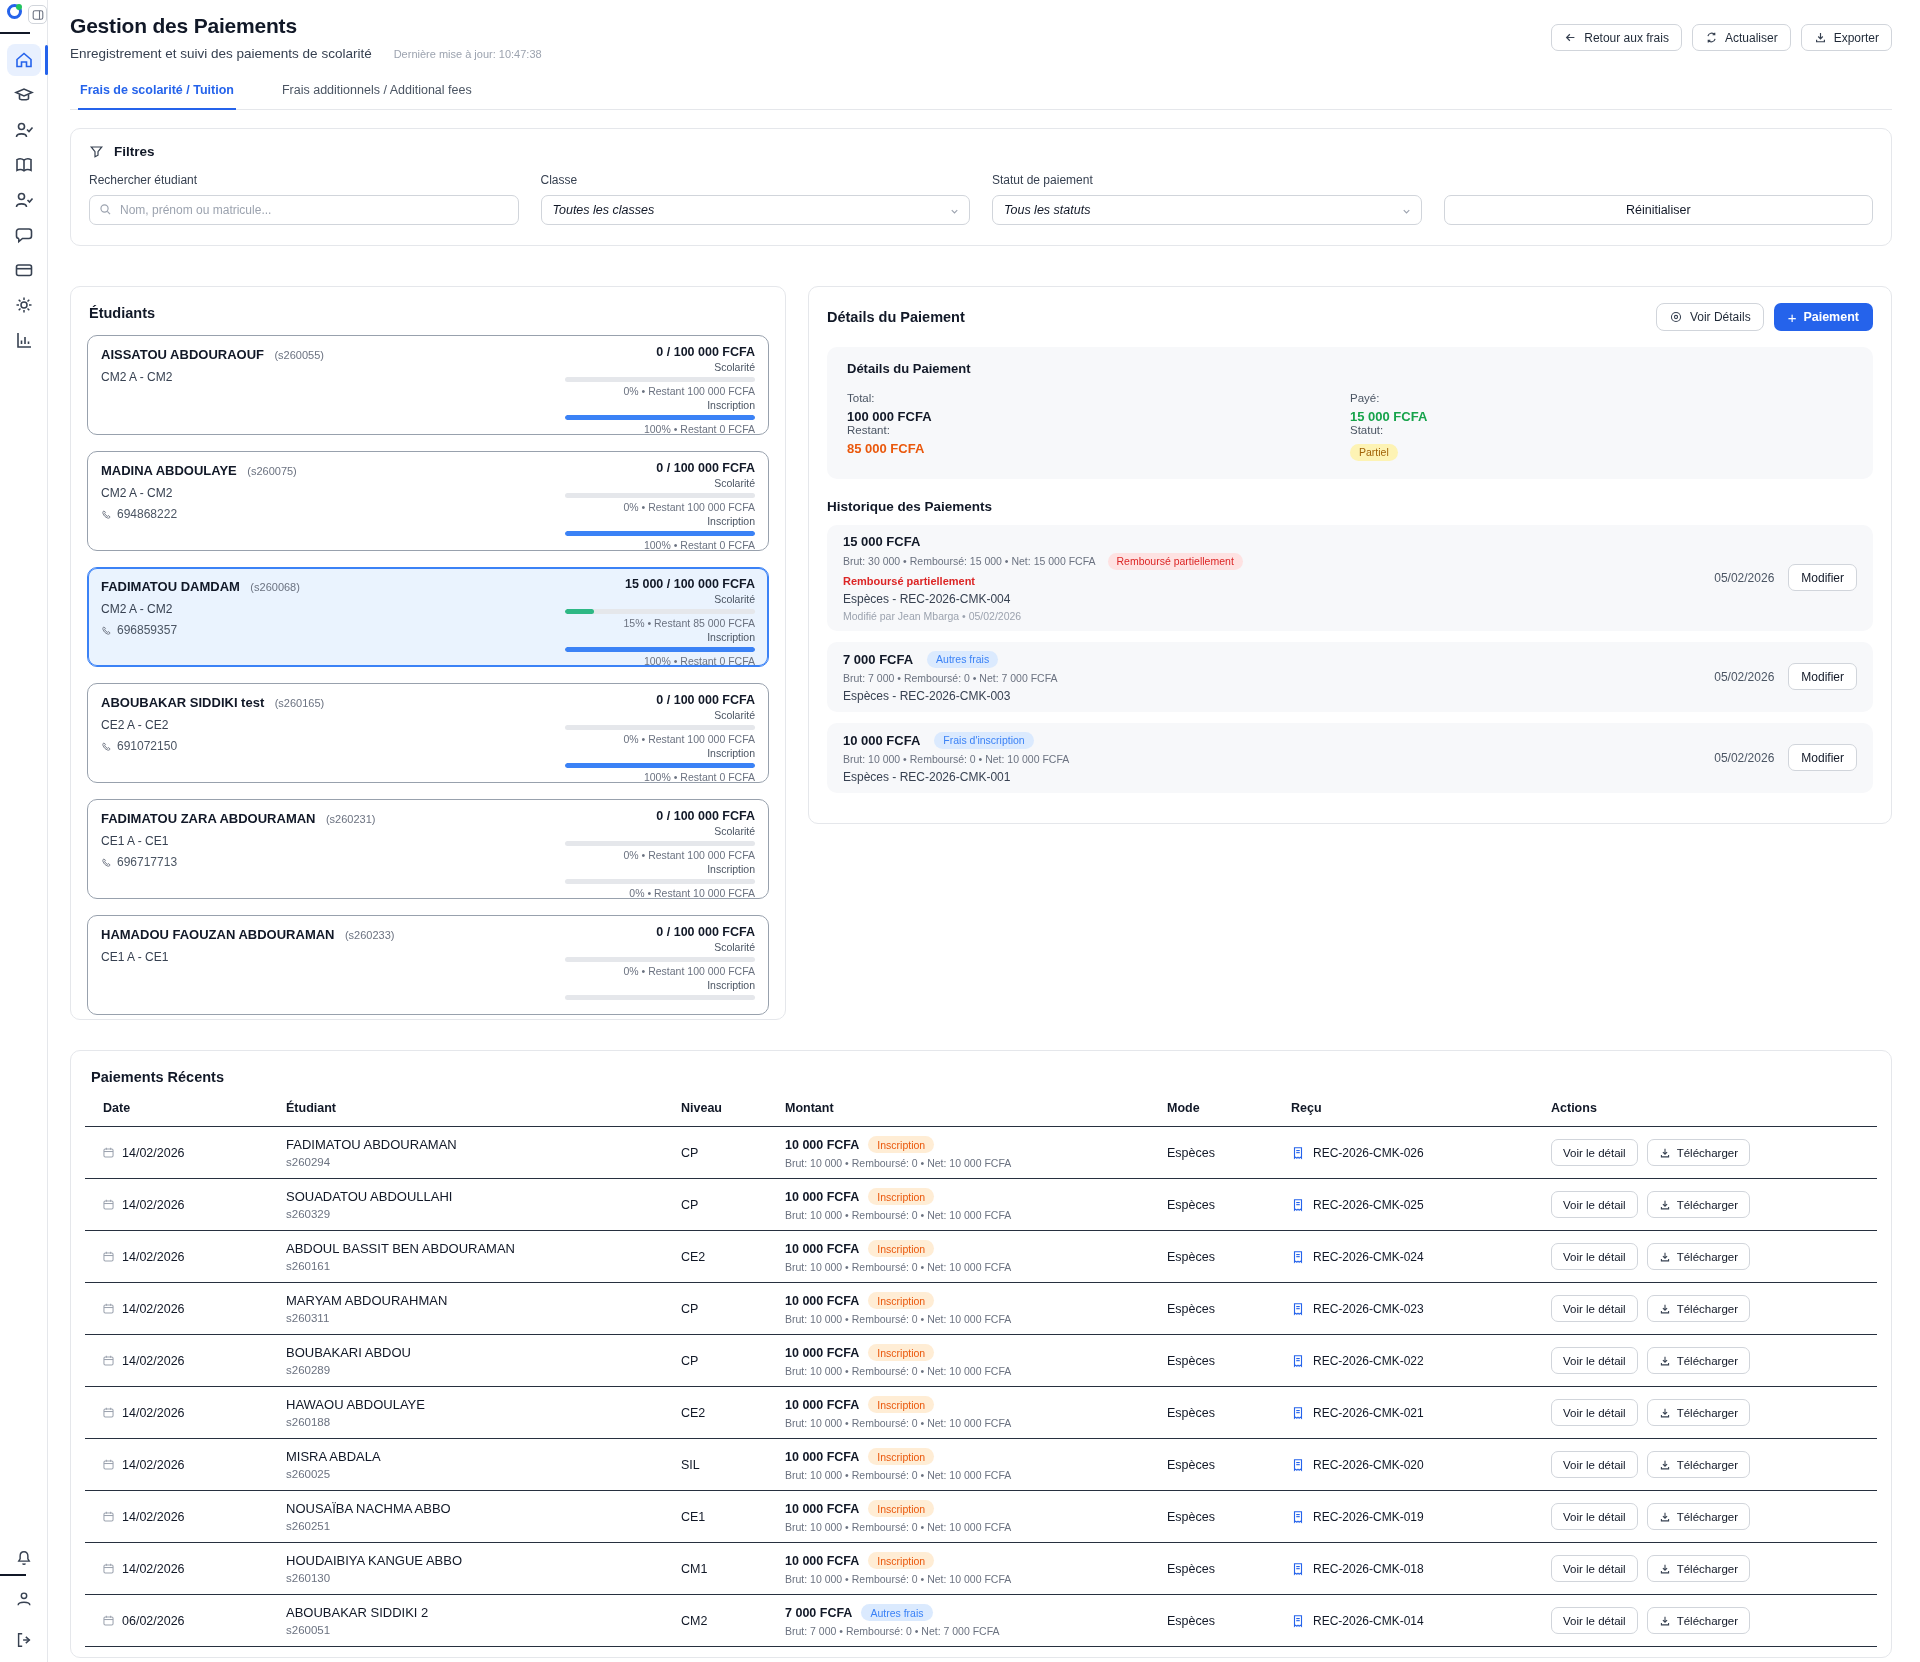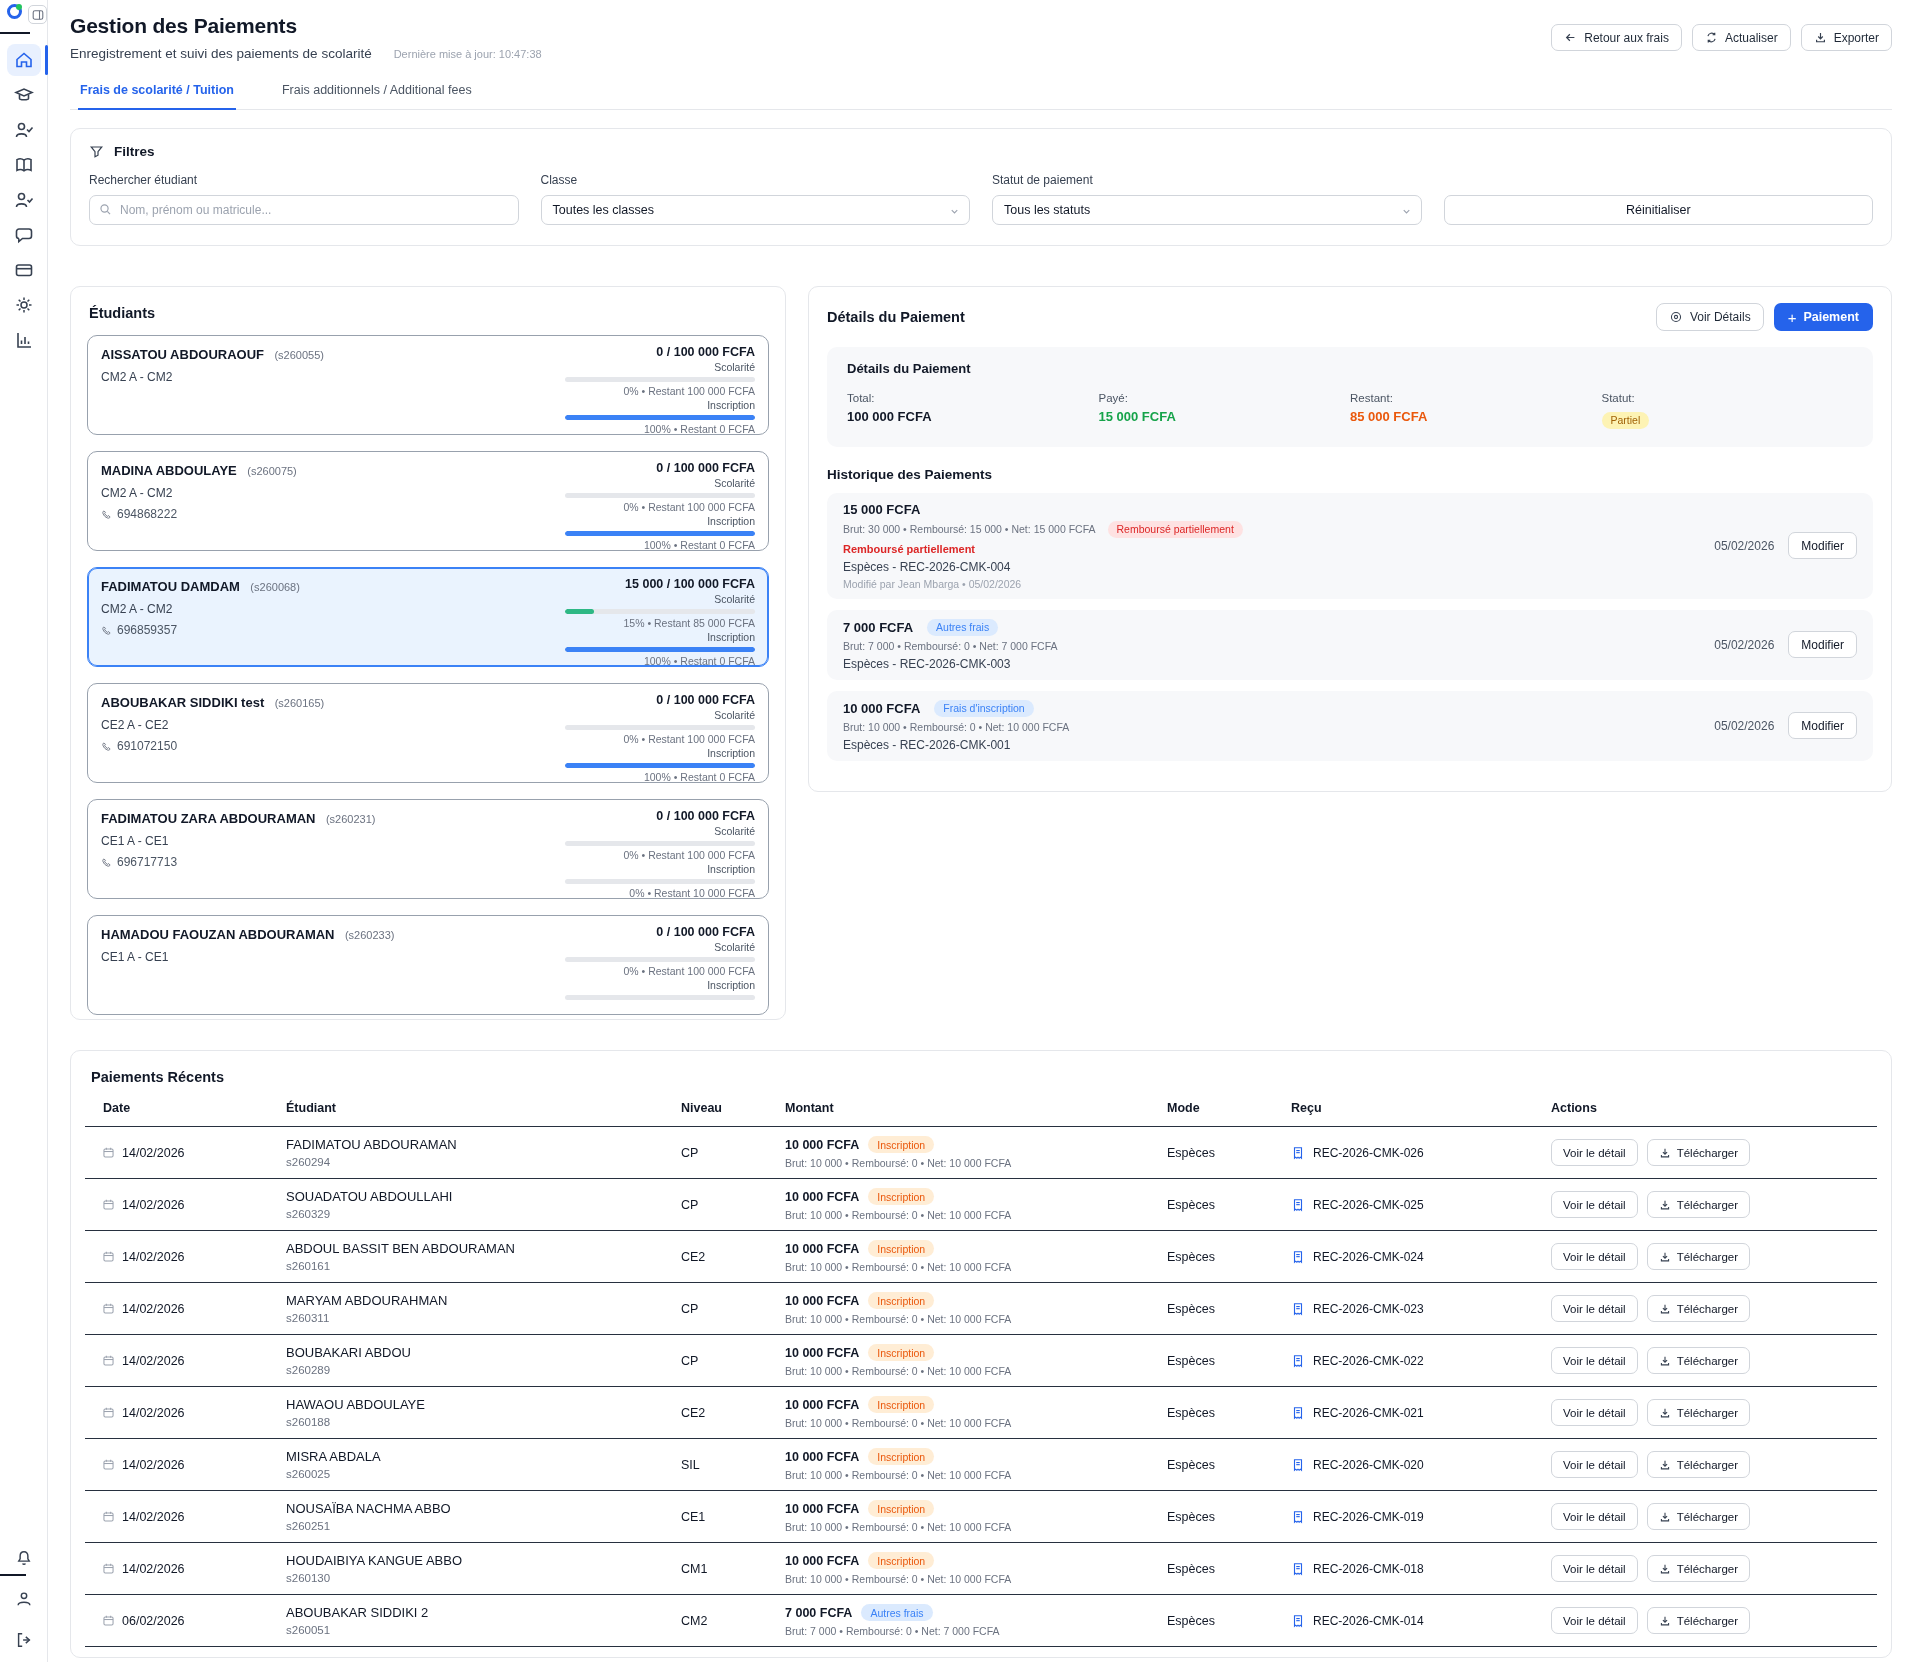--- a/index.html
+++ b/index.html
@@ -52,21 +52,21 @@
   .filters-title { display:flex; align-items:center; gap:10px; font-size:13.5px; font-weight:700; }
   .filters-row { display:flex; gap:22px; margin-top:14px; align-items:flex-end; }
   .ffield { flex:1; }
   .ffield label { display:block; font-size:12px; color:#374151; margin-bottom:8px; }
   .input-wrap { position:relative; }
   .input-wrap svg { position:absolute; left:10px; top:8px; }
   .tinput { width:100%; height:30px; border:1px solid #d1d5db; border-radius:7px; padding:0 10px 0 30px;
     font-size:12px; font-family:inherit; color:#111827; }
   .tinput::placeholder { color:#9ca3af; }
   .select { position:relative; height:30px; border:1px solid #d1d5db; border-radius:7px;
-    display:flex; align-items:center; padding:0 26px 0 11px; font-size:12.5px; color:#111827; cursor:pointer; }
+    display:flex; align-items:center; padding:0 26px 0 11px; font-size:12.5px; color:#111827; cursor:pointer;font-style:italic; }
   .select .chev { position:absolute; right:9px; top:10px; }
   .reset-btn { width:100%; height:30px; background:#fff; border:1px solid #d1d5db; border-radius:7px;
     font-size:12.5px; font-family:inherit; color:#111827; cursor:pointer; }
 
   
   .cols { margin-top:40px; display:flex; gap:22px; align-items:flex-start; }
   .panel { border:1px solid #e5e7eb; border-radius:10px; background:#fff; }
   .students-panel { width:716px; height:734px; padding:16px; overflow:hidden; }
   .panel-title { font-size:14.5px; font-weight:700; margin:2px 0 14px 2px; }
   .scard { border:1px solid #98a1ad; border-radius:10px; padding:9px 13px; margin-bottom:16px;
@@ -87,21 +87,21 @@
   
   .details-panel { flex:1; padding:16px 18px 30px; }
   .dp-head { display:flex; justify-content:space-between; align-items:center; }
   .dp-title { font-size:14.5px; font-weight:700; }
   .dp-actions { display:flex; gap:10px; }
   .btn-blue { display:inline-flex; align-items:center; gap:7px; height:28px; padding:0 14px;
     background:#2563eb; color:#fff; border:none; border-radius:7px; font-size:12.5px; font-weight:600;
     font-family:inherit; cursor:pointer; }
   .summary { margin-top:16px; background:#f7f8fa; border-radius:10px; padding:14px 20px 18px; }
   .summary-title { font-size:13px; font-weight:700; }
-  .sum-grid { display:grid; grid-template-columns:1fr 1fr 1fr 1fr; margin-top:16px; }
+  .sum-grid { display:grid; grid-template-columns:1fr 1fr; margin-top:16px; }
   .sum-label { font-size:11.5px; color:#4b5563; }
   .sum-value { font-size:13px; font-weight:700; margin-top:5px; }
   .val-green { color:#16a34a; } .val-orange { color:#ea580c; }
   .badge { display:inline-block; font-size:10.5px; font-weight:500; padding:2.5px 9px; border-radius:999px;
     white-space:nowrap; }
   .badge-yellow { background:#fdf3b4; color:#a16207; }
   .badge-red { background:#fee2e2; color:#dc2626; }
   .badge-blue { background:#dbeafe; color:#3b82f6; }
   .badge-orange { background:#ffedd5; color:#ea580c; }
   .hist-title { font-size:13.5px; font-weight:700; margin-top:20px; }

